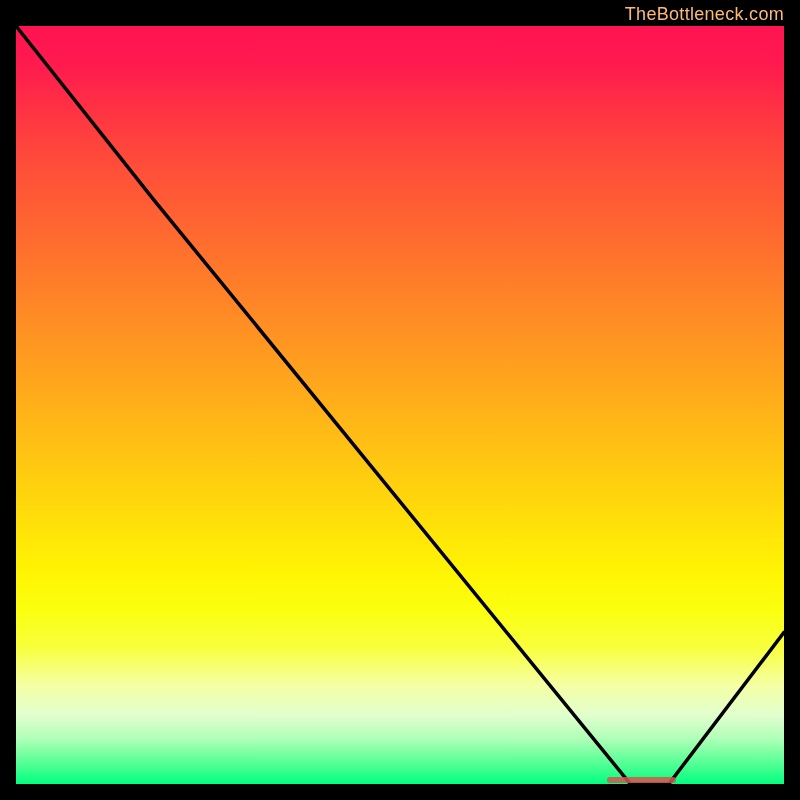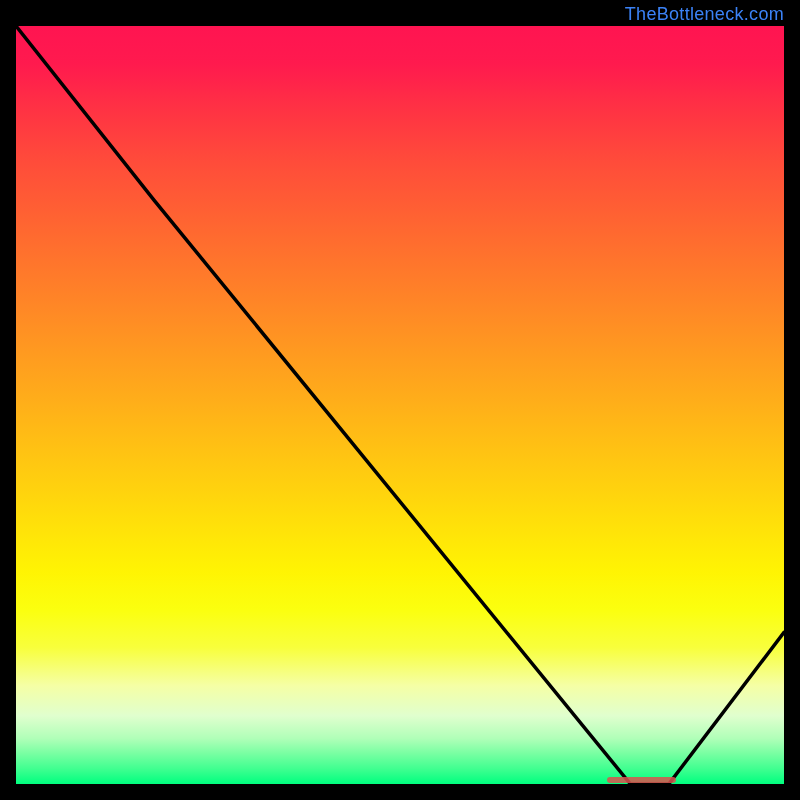--- a/index.html
+++ b/index.html
@@ -52,21 +52,21 @@
       position: absolute;
       top: 0;
       left: 0;
       width: 100%;
       height: 100%;
     }
     .watermark {
       position: absolute;
       top: 4px;
       right: 16px;
-      color: #3b82f6;
+      color: #fdba74;
       font-size: 18px;
       font-weight: normal;
       letter-spacing: 0.3px;
       margin-left: 32px;
     }
     .minimum-marker {
       position: absolute;
       width: 66px;
       height: 6px;
       background: #d9534f;

